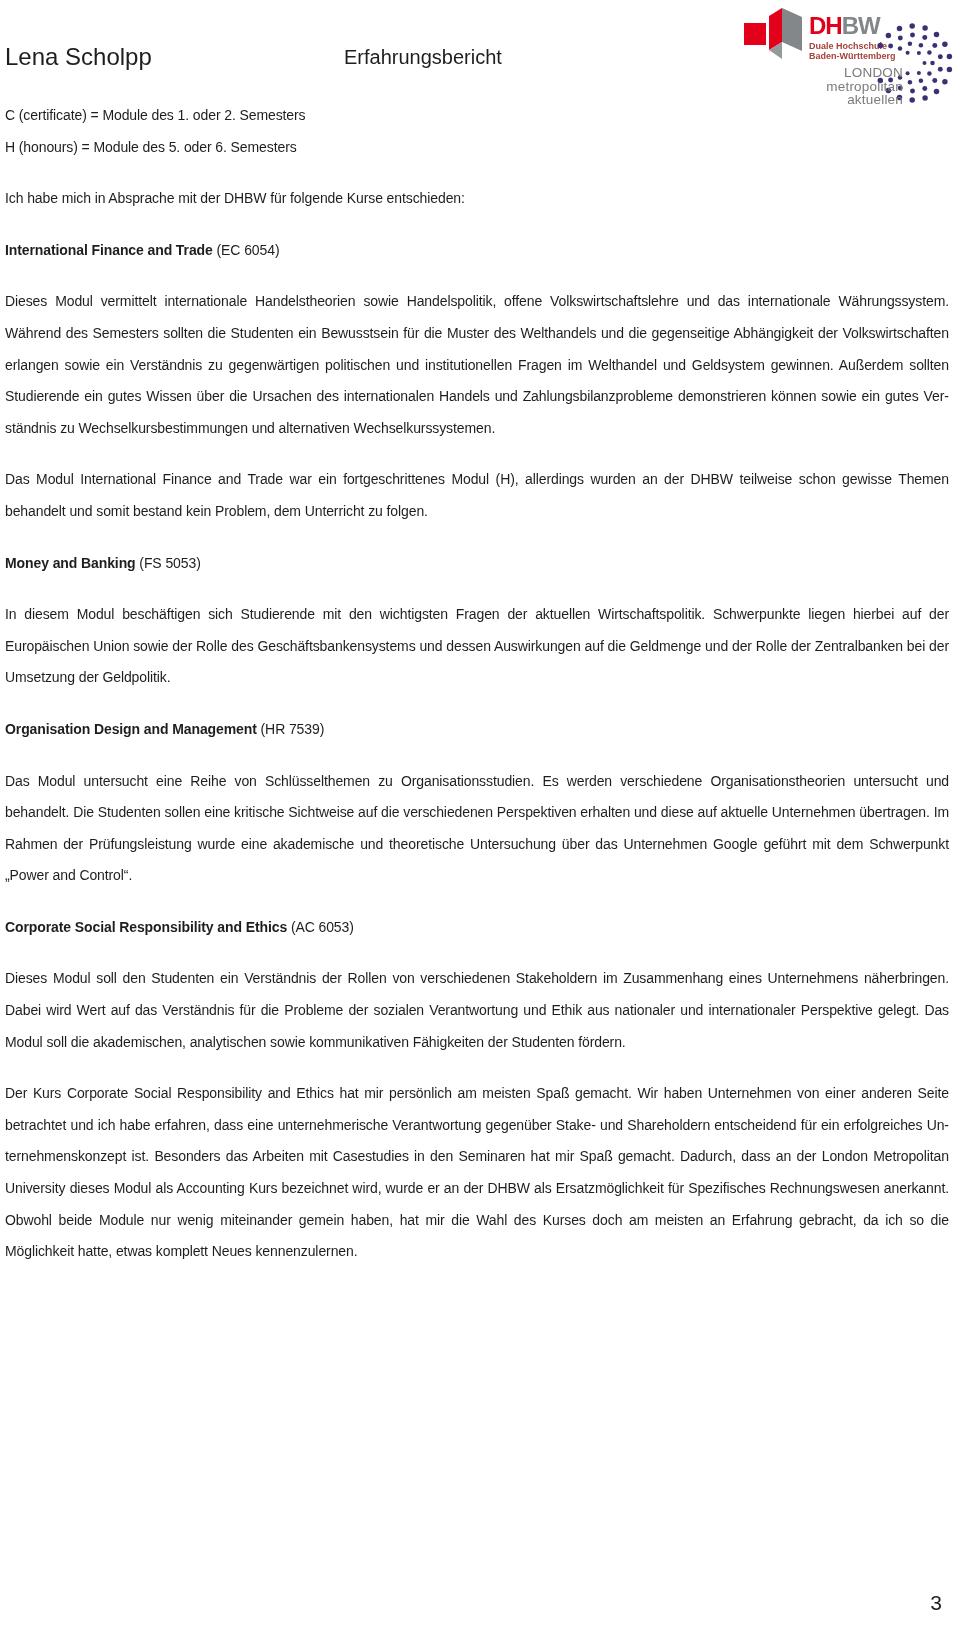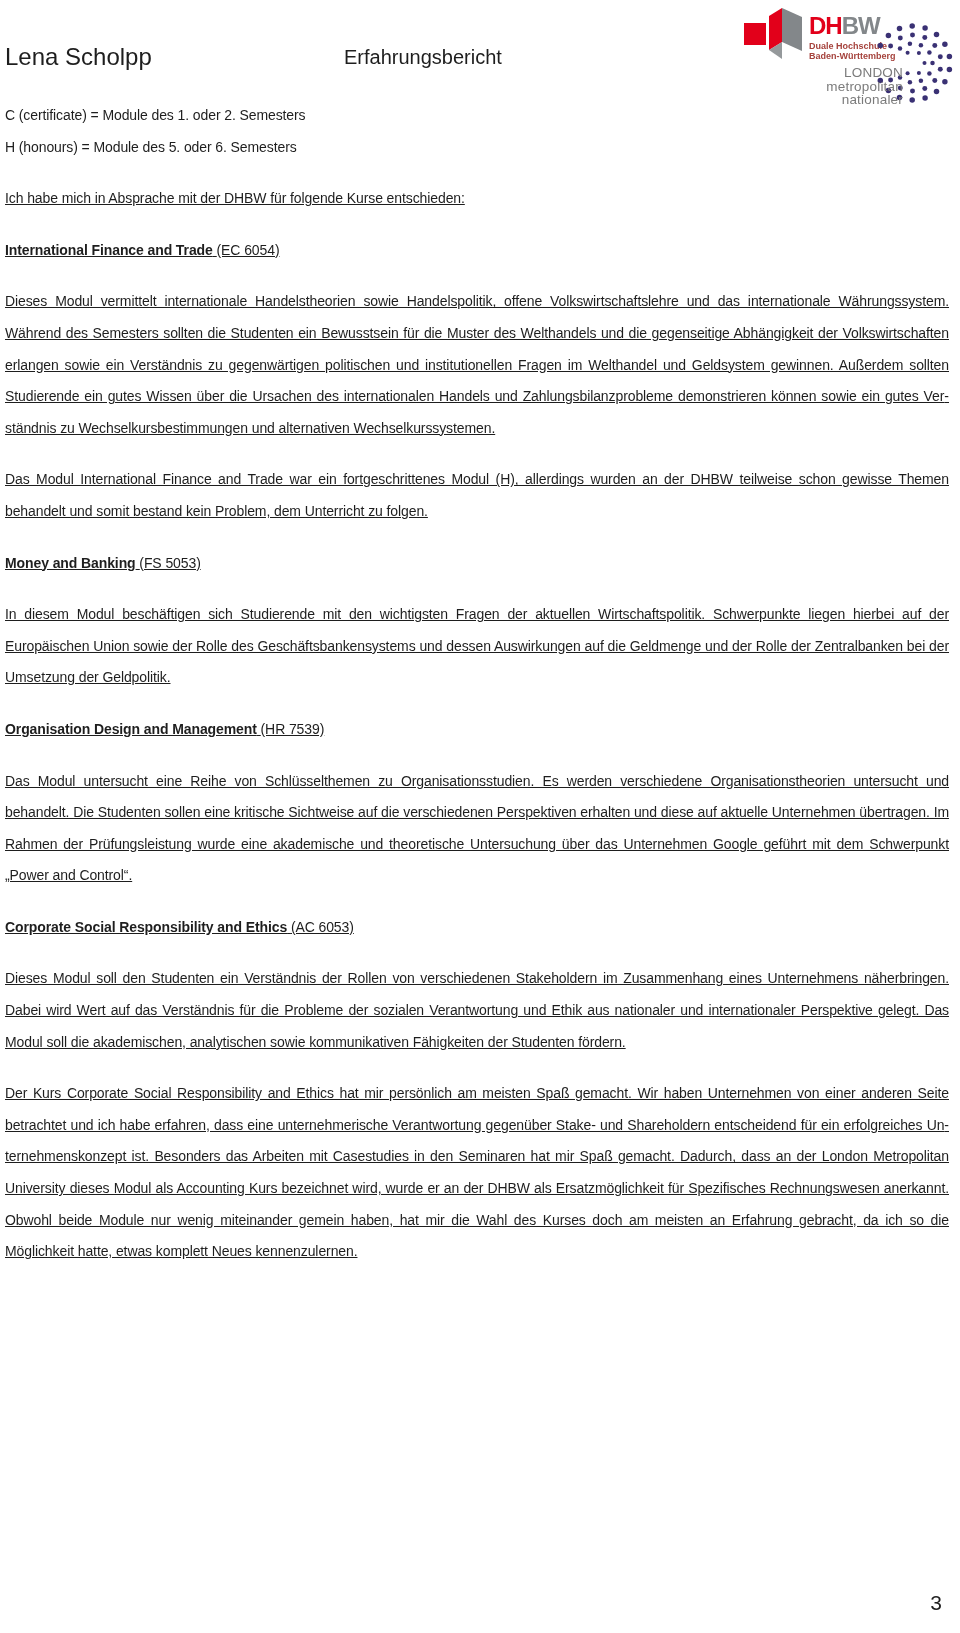--- a/index.html
+++ b/index.html
@@ -24,21 +24,21 @@
   .dhbw-sub{margin-top:2px;font-size:9px;line-height:10px;font-weight:bold;color:var(--dhbw-subtitle,#a5423c);}
 
   .lmu-logo{position:absolute;left:800px;top:0;width:160px;height:125px;}
   .lmu-swirl{position:absolute;left:71px;top:17px;}
   .lmu-swirl circle{fill:var(--lmu-dot,#3a3174);}
   .lmu-text{position:absolute;left:0;top:66px;width:103px;text-align:right;
     font-size:13.5px;line-height:13.5px;color:var(--lmu-text,#7b7b7b);letter-spacing:.2px;}
 
   
   .content{position:absolute;left:5px;right:10px;top:100px;font-size:14px;line-height:31.6px;letter-spacing:-.1px;}
-  .content p{margin:20px 1px 0 0;text-decoration:underline;}
+  .content p{margin:20px 1px 0 0;}
   .legend-line{margin:0;}
   .body-par{text-align:justify;hyphens:manual;-webkit-hyphens:manual;}
   .module-heading .b{font-weight:bold;}
   .page-number{position:absolute;top:1589px;right:18px;width:40px;text-align:right;font-size:21px;line-height:28px;}
 </style>
 </head>
 <body>
 
 <div class="page">
 
@@ -102,21 +102,21 @@
         <circle cx="29.0" cy="60.5" r="2.25"></circle>
         <circle cx="36.6" cy="35.8" r="2.02"></circle>
         <circle cx="47.9" cy="36.1" r="2.02"></circle>
         <circle cx="53.5" cy="46.0" r="2.02"></circle>
         <circle cx="47.9" cy="55.9" r="2.02"></circle>
         <circle cx="36.6" cy="56.2" r="2.02"></circle>
       </svg>
     <div class="lmu-text">
       <div>LONDON</div>
       <div>metropolitan</div>
-      <div>nationaler</div>
+      <div>aktuellen</div>
     </div>
   </div>
 
   <div class="content">
     <div class="legend">
       <div class="legend-line">C (certificate) = Module des 1. oder 2. Semesters</div>
       <div class="legend-line">H (honours) = Module des 5. oder 6. Semesters</div>
     </div>
 
     <p class="intro">Ich habe mich in Absprache mit der DHBW für folgende Kurse entschieden:</p>

